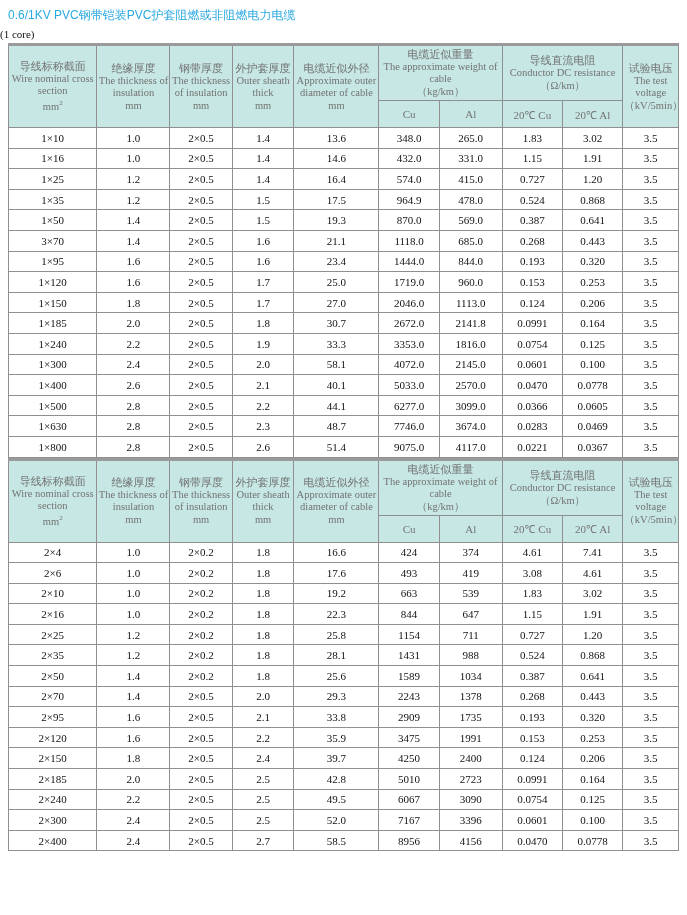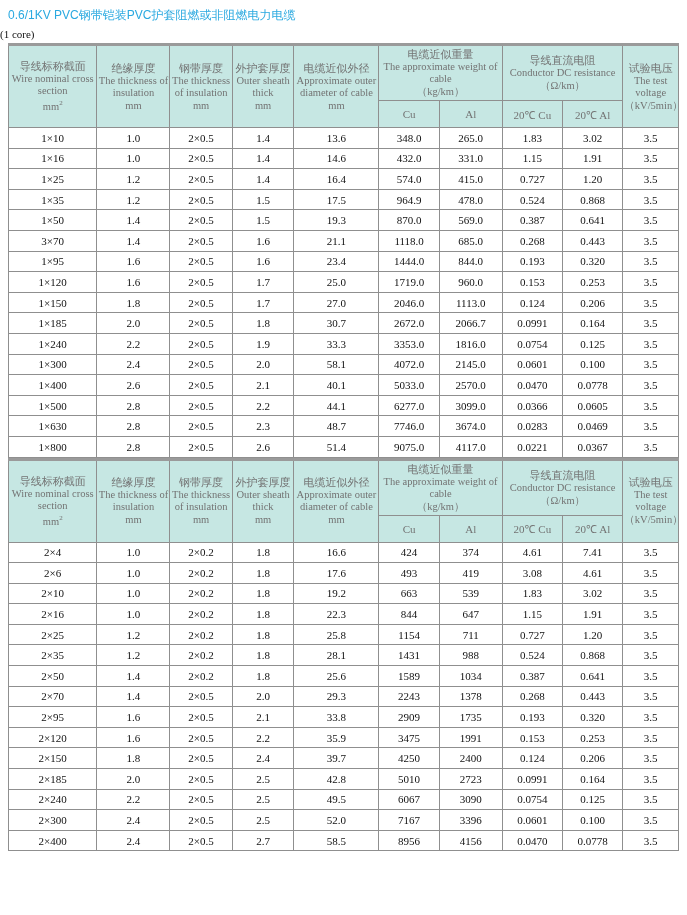--- a/index.html
+++ b/index.html
@@ -247,21 +247,21 @@
           <td>0.206</td>
           <td>3.5</td>
         </tr>
         <tr>
           <td>1×185</td>
           <td>2.0</td>
           <td>2×0.5</td>
           <td>1.8</td>
           <td>30.7</td>
           <td>2672.0</td>
-          <td>2066.7</td>
+          <td>2141.8</td>
           <td>0.0991</td>
           <td>0.164</td>
           <td>3.5</td>
         </tr>
         <tr>
           <td>1×240</td>
           <td>2.2</td>
           <td>2×0.5</td>
           <td>1.9</td>
           <td>33.3</td>

